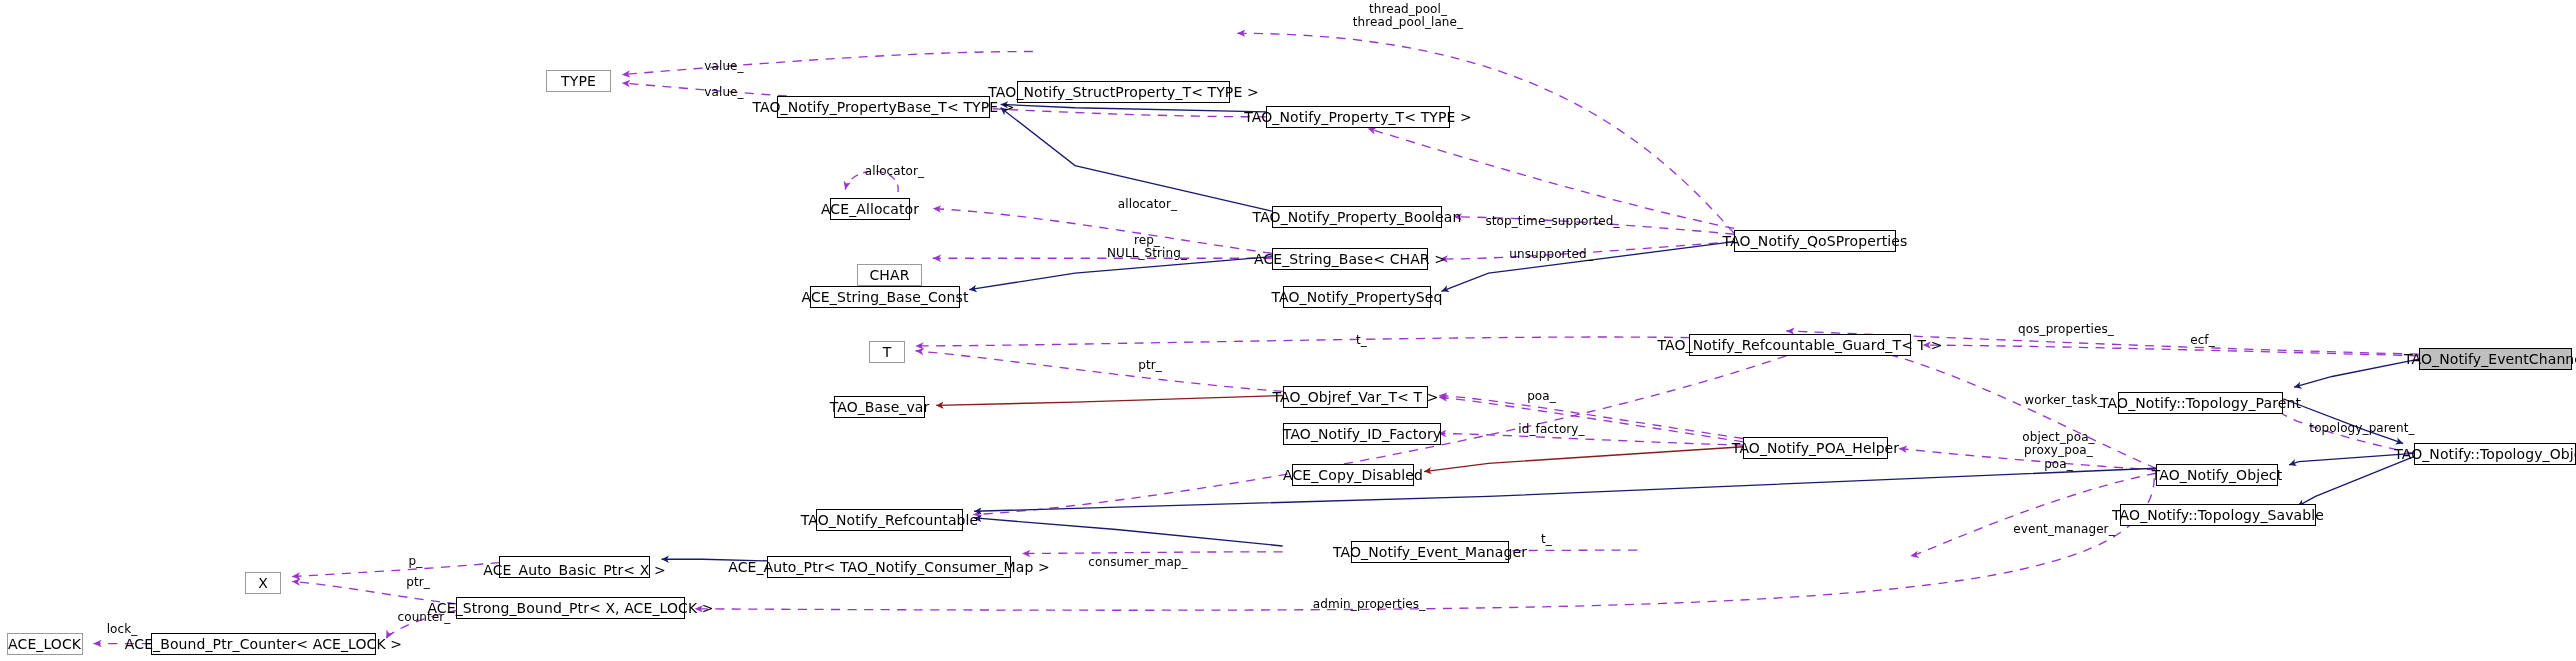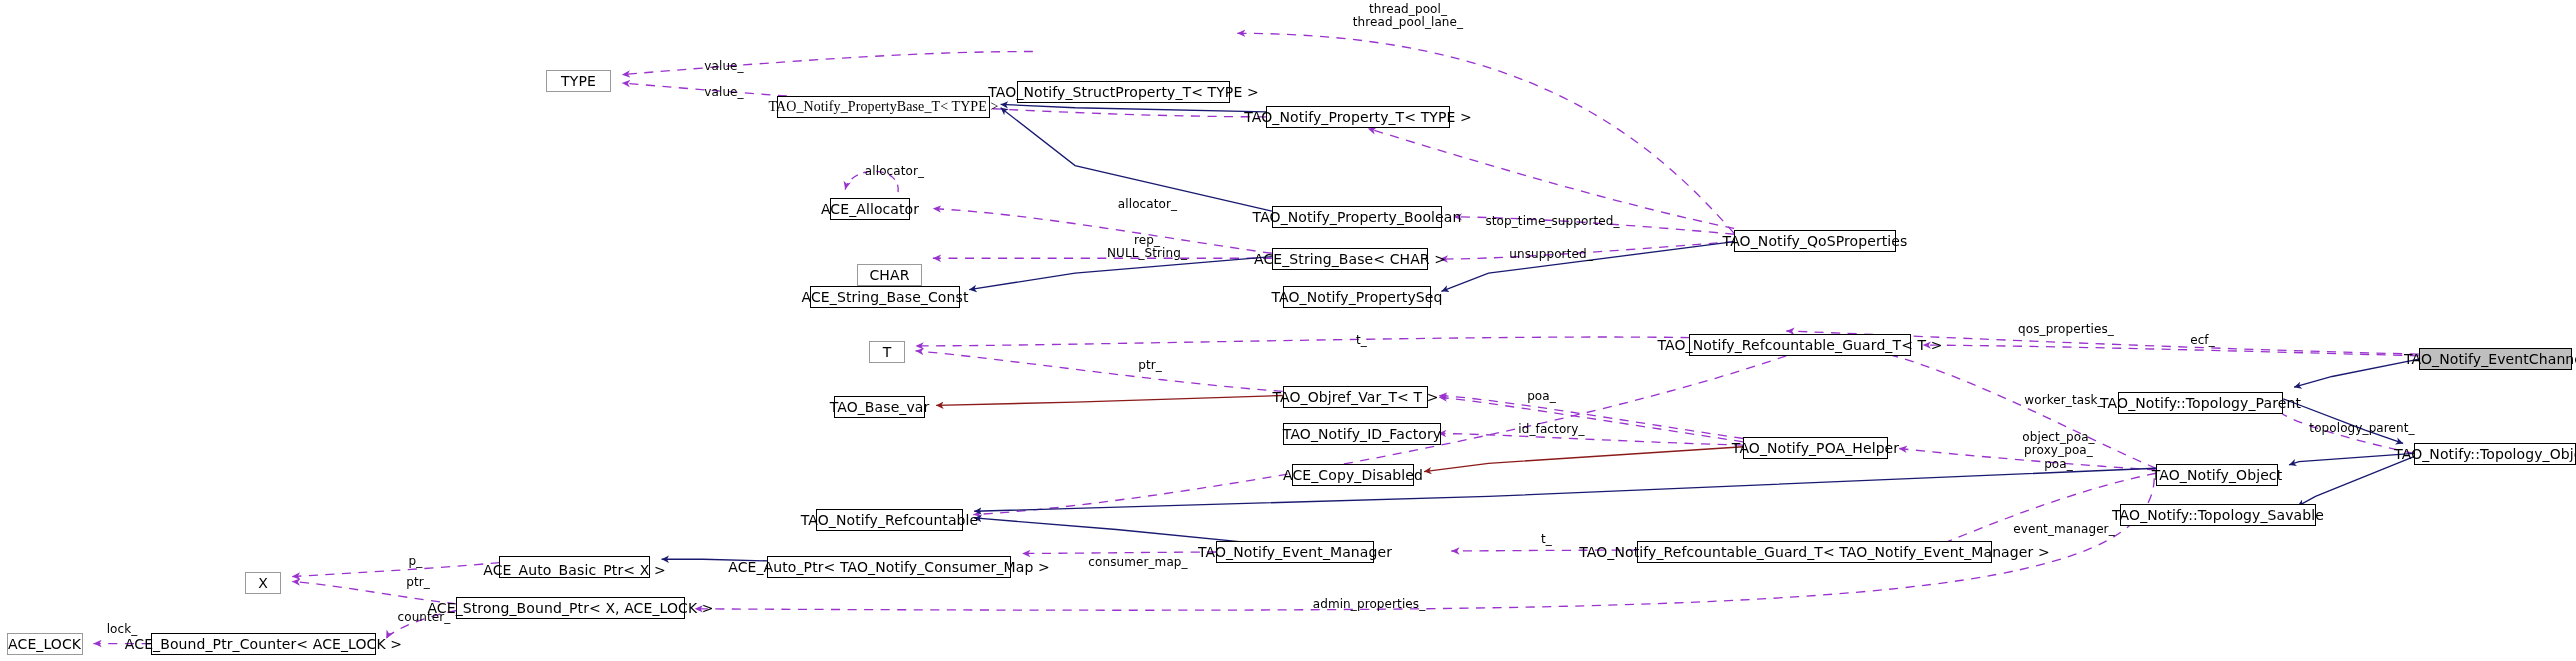--- a/index.html
+++ b/index.html
@@ -151,21 +151,21 @@
   </svg>
 
   <div class="node template" style="left:546px;top:70px;width:65px;border-color:#9a9a9a;">
     <span>TYPE</span>
   </div>
 
   <div class="node" style="left:1017px;top:41px;width:213px;margin-top:40px;">
     <span>TAO_Notify_StructProperty_T&lt; TYPE &gt;</span>
   </div>
 
-  <div class="node" style="left:777px;top:96px;width:213px;font-family:Liberation Serif, serif;">
+  <div class="node" style="left:777px;top:96px;width:213px;">
     <span>TAO_Notify_PropertyBase_T&lt; TYPE &gt;</span>
   </div>
 
   <div class="node" style="left:1266px;top:106px;width:184px;">
     <span>TAO_Notify_Property_T&lt; TYPE &gt;</span>
   </div>
 
   <div class="node" style="left:830px;top:198px;width:80px;align-items:center;">
     <span>ACE_Allocator</span>
   </div>
@@ -243,27 +243,24 @@
   </div>
 
   <div class="node" style="left:2120px;top:504px;width:196px;">
     <span>TAO_Notify::Topology_Savable</span>
   </div>
 
   <div class="node" style="left:499px;top:556px;width:151px;align-items:flex-end;">
     <span>ACE_Auto_Basic_Ptr&lt; X &gt;</span>
   </div>
 
-  <div class="node" style="left:1216px;top:541px;width:158px;align-items:center;">
+  <div class="node" style="left:1351px;top:541px;width:158px;align-items:center;">
     <span>TAO_Notify_Event_Manager</span>
   </div>
 
-  <div class="node" style="left:1637px;top:541px;width:355px;">
-    <span>TAO_Notify_Refcountable_Guard_T&lt; TAO_Notify_Event_Manager &gt;</span>
-  </div>
 
   <div class="node template" style="left:245px;top:572px;width:36px;border-color:#9a9a9a;">
     <span>X</span>
   </div>
 
   <div class="node" style="left:767px;top:556px;width:244px;">
     <span>ACE_Auto_Ptr&lt; TAO_Notify_Consumer_Map &gt;</span>
   </div>
 
   <div class="node" style="left:456px;top:597px;width:229px;">

